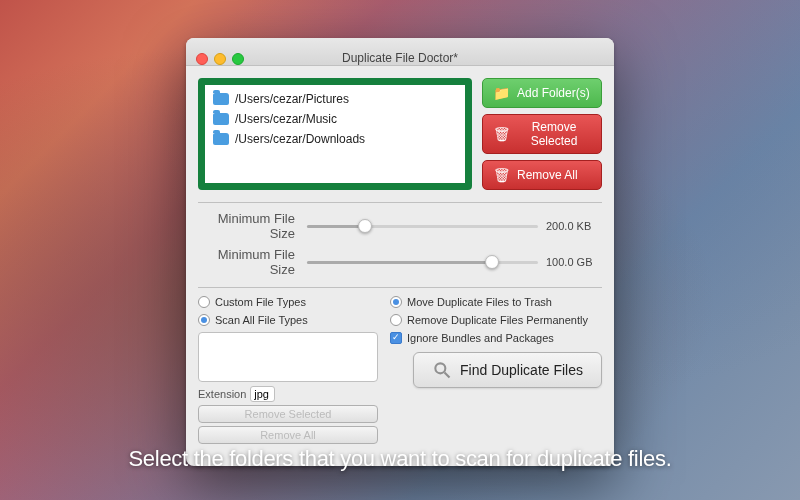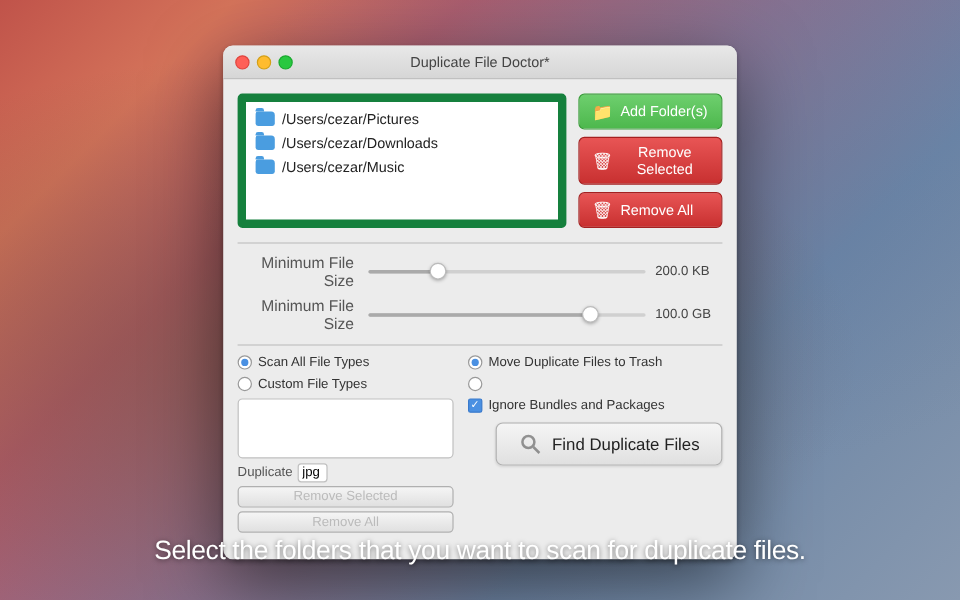--- a/index.html
+++ b/index.html
@@ -52,21 +52,21 @@
       box-shadow: 0 20px 60px rgba(0,0,0,0.5), 0 2px 4px rgba(0,0,0,0.3);
       z-index: 5;
       overflow: hidden;
     }
 
     
     .titlebar {
       background: linear-gradient(to bottom, #e8e8e8, #d6d6d6);
       height: 28px;
       display: flex;
-      align-items: center;
+      align-items: flex-end;
       padding: 0 10px;
       border-bottom: 1px solid #c0c0c0;
       position: relative;
     }
     .titlebar-title {
       position: absolute;
       left: 50%;
       transform: translateX(-50%);
       font-size: 12px;
       color: #444;
@@ -399,25 +399,25 @@
 
     <div class="top-section">
 
       <div class="folder-list">
         <div class="folder-item">
           <div class="folder-icon"></div>
           <span>/Users/cezar/Pictures</span>
         </div>
         <div class="folder-item">
           <div class="folder-icon"></div>
-          <span>/Users/cezar/Downloads</span>
+          <span>/Users/cezar/Music</span>
         </div>
         <div class="folder-item">
           <div class="folder-icon"></div>
-          <span>/Users/cezar/Music</span>
+          <span>/Users/cezar/Downloads</span>
         </div>
       </div>
 
       <div class="action-buttons">
         <button class="action-btn btn-add">
           <span class="btn-icon">📁</span>
           <span>Add Folder(s)</span>
         </button>
         <button class="action-btn btn-remove-sel">
           <span class="btn-icon">🗑</span>
@@ -450,47 +450,48 @@
         <span class="slider-value">100.0 GB</span>
       </div>
     </div>
 
     <div class="divider"></div>
 
     <div class="options-section">
 
       <div class="left-options">
         <div class="radio-row">
+          <div class="radio-btn"></div>
+          <span>Custom File Types</span>
+        </div>
+        <div class="radio-row">
           <div class="radio-btn checked"></div>
           <span>Scan All File Types</span>
         </div>
-        <div class="radio-row">
-          <div class="radio-btn"></div>
-          <span>Custom File Types</span>
-        </div>
         <div class="file-types-box"></div>
         <div class="ext-row">
-          <span class="ext-label">Duplicate</span>
+          <span class="ext-label">Extension</span>
           <input class="ext-input" type="text" value="jpg" style="">
         </div>
         <button class="small-btn disabled">
           <span>Remove Selected</span>
         </button>
         <button class="small-btn disabled">
           <span>Remove All</span>
         </button>
       </div>
 
       <div class="right-options">
         <div class="radio-row">
           <div class="radio-btn checked"></div>
           <span>Move Duplicate Files to Trash</span>
         </div>
         <div class="radio-row">
           <div class="radio-btn"></div>
+          <span>Remove Duplicate Files Permanently</span>
         </div>
         <div class="checkbox-row">
           <div class="checkbox checked"></div>
           <span>Ignore Bundles and Packages</span>
         </div>
 
         <div class="find-btn-row">
           <button class="find-btn">
             <svg class="search-icon-svg" viewBox="0 0 24 24" fill="none" stroke="#555" stroke-width="2.5">
               <circle cx="10" cy="10" r="6"></circle>

